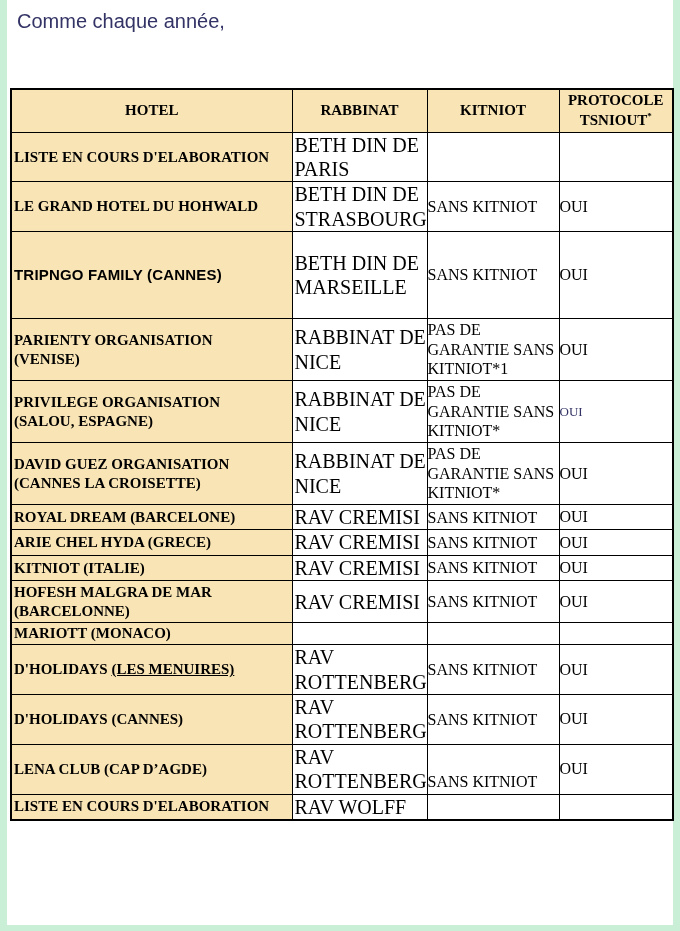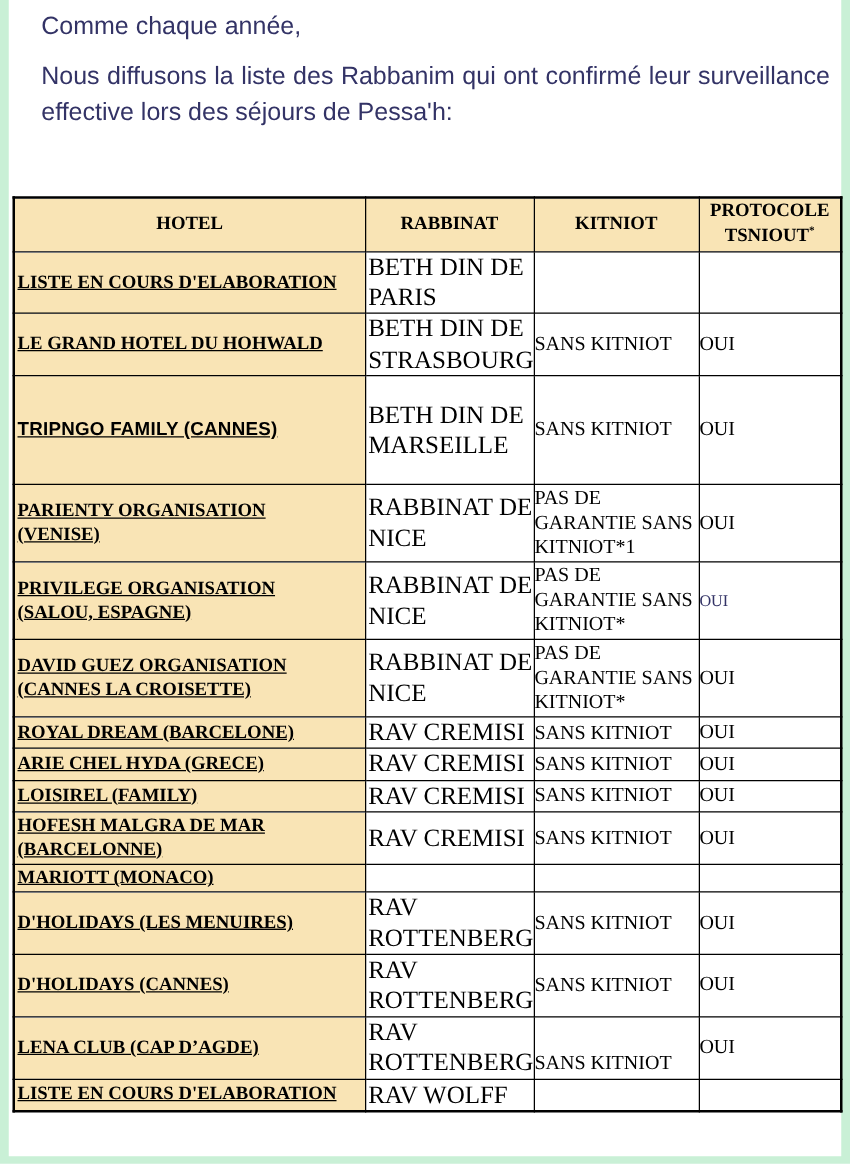--- a/index.html
+++ b/index.html
@@ -10,21 +10,21 @@
     overflow:hidden;
   }
   .content{
     position:absolute;left:7px;top:0;width:666px;height:925px;
     background:var(--content-bg,#ffffff);
     box-sizing:border-box;
   }
   .intro{
     color:var(--navy,#333366);
     font-size:20px;line-height:29px;
-    margin:0 9px 0 26px;
+    margin:0 9px 0 10px;
   }
   .intro.first{padding-top:7px;margin-bottom:11px;}
   .intro.justified{text-align:justify;}
   table.rt{
     border-collapse:collapse;table-layout:fixed;
     width:662px;margin:52px 0 0 3px;
     border:2px solid var(--line,#000);
   }
   .rt th,.rt td{
     border:1px solid var(--line,#000);
@@ -33,21 +33,21 @@
   .rt th{
     background:var(--cell-bg,#f9e4b5);
     font-family:"Liberation Serif",serif;
     font-weight:bold;font-size:15px;line-height:1.3;text-align:center;
   }
   .rt th sup{font-size:9px;}
   td.hotel{
     background:var(--cell-bg,#f9e4b5);
     font-family:"Liberation Serif",serif;
     font-weight:bold;font-size:15px;line-height:1.25;
-    padding:1px 1px 1px 2px;white-space:pre-line;text-decoration:underline;
+    padding:1px 1px 1px 2px;white-space:pre-line;
   }
   td.hotel.sans{
     font-family:"Liberation Sans",sans-serif;
     font-size:15px;letter-spacing:.2px;
   }
   td.rab{
     font-family:"Liberation Serif",serif;
     font-size:20px;line-height:1.22;
     padding-left:2px;white-space:pre-line;
   }
@@ -62,21 +62,20 @@
     font-size:16px;text-align:left;
   }
   td.prot.navy{color:var(--navy,#333366);font-size:13px;}
   .ul{text-decoration:underline;}
 </style>
 </head>
 <body>
 
 <div class="content">
   <p class="intro first">Comme chaque année,</p>
-  <p class="intro justified">Nous diffusons la liste des Rabbanim qui ont confirmé leur surveillance effective lors des séjours de Pessa'h:</p>
 
   <table class="rt">
     <colgroup>
       <col style="width:281px">
         <col style="width:135px">
         <col style="width:132px">
         <col style="width:114px">
     </colgroup>
     <thead id="rt-head">
         <tr style="height: 43px;">
@@ -144,21 +143,21 @@
           <td class="kit">SANS KITNIOT</td>
           <td class="prot">OUI</td>
         </tr>
         <tr style="height: 23px;">
           <td class="hotel">ARIE CHEL HYDA (GRECE)</td>
           <td class="rab">RAV CREMISI</td>
           <td class="kit">SANS KITNIOT</td>
           <td class="prot">OUI</td>
         </tr>
         <tr style="height: 23px;">
-          <td class="hotel">LOISIREL (FAMILY)</td>
+          <td class="hotel">KITNIOT (ITALIE)</td>
           <td class="rab">RAV CREMISI</td>
           <td class="kit">SANS KITNIOT</td>
           <td class="prot">OUI</td>
         </tr>
         <tr style="height: 42px;">
           <td class="hotel">HOFESH MALGRA DE MAR
 (BARCELONNE)</td>
           <td class="rab">RAV CREMISI</td>
           <td class="kit">SANS KITNIOT</td>
           <td class="prot">OUI</td>

